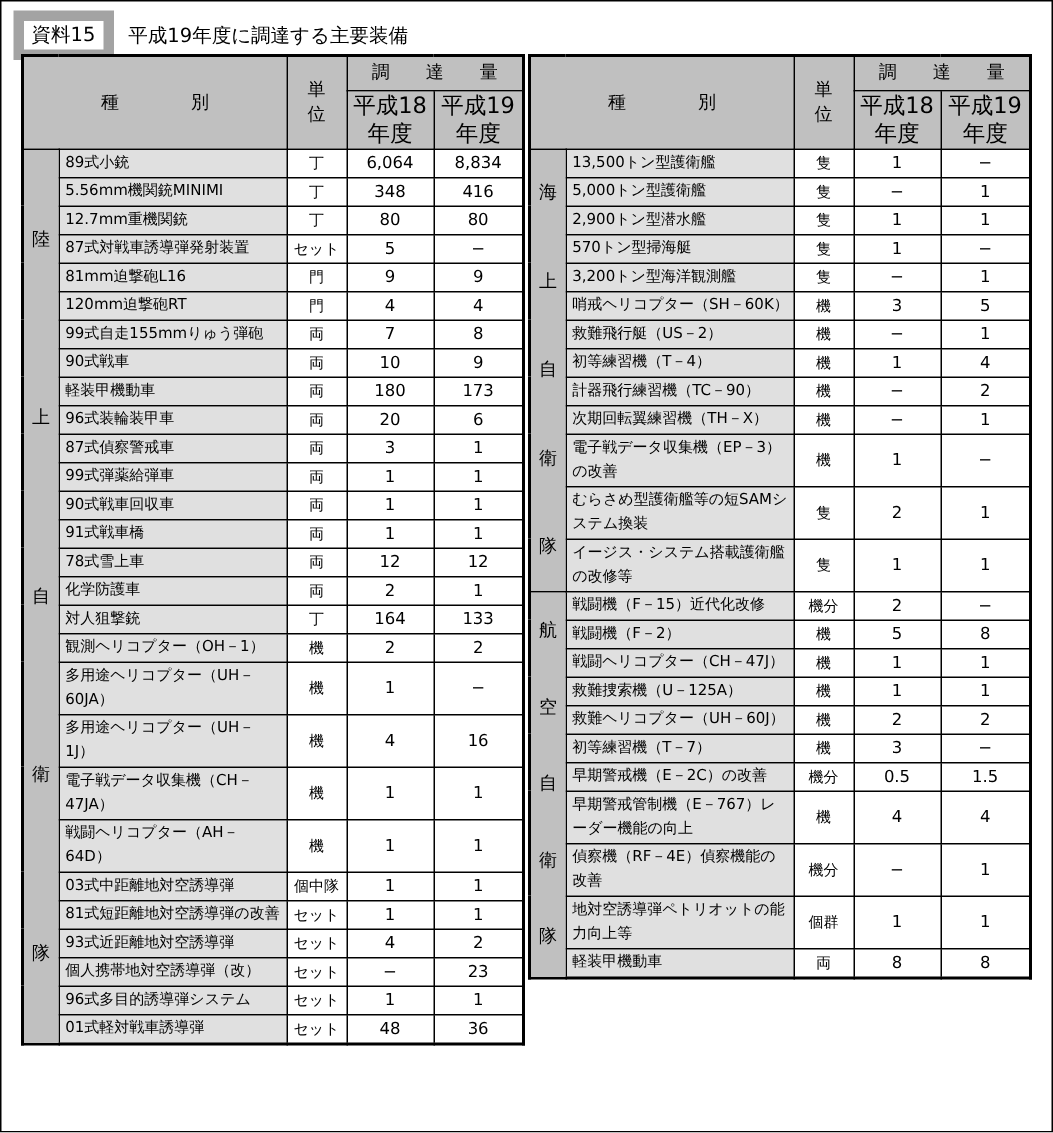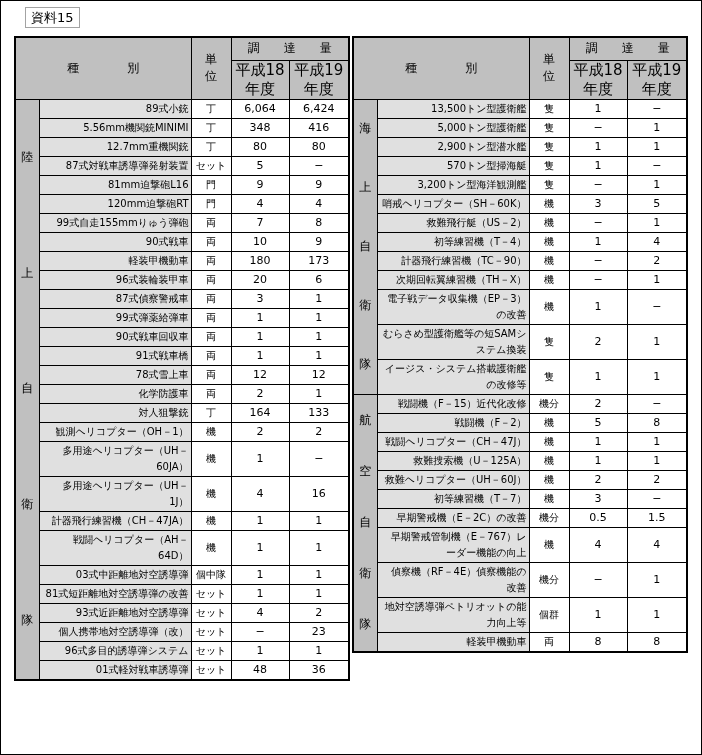--- a/index.html
+++ b/index.html
@@ -1,45 +1,46 @@
 <!DOCTYPE html>
 <html><head>
 <meta charset="utf-8">
 <style>
   * { margin:0; padding:0; box-sizing:border-box; }
   html,body { background:#fff; }
   body { width:702px; height:755px; font-family:"DejaVu Sans", sans-serif; color:#000; }
   .page { position:relative; width:702px; height:755px; background:#fff; border:1px solid #000; overflow:hidden; }
 
   .title-bar { position:absolute; left:8px; top:6px; display:flex; align-items:center; gap:10px; }
-  .badge { border:1px solid #a3a3a3; padding:2px 5px; font-size:13px; line-height:15px; background:#fff;margin-left:16px; }
+  .badge { border:7px solid #a3a3a3; padding:2px 5px; font-size:13px; line-height:15px; background:#fff; }
   .title-text { font-size:13px; }
 
   table.equip { position:absolute; top:35px; border-collapse:collapse; table-layout:fixed; background:#fff; border:2px solid #000; }
   #table-0 { left:13px; }
   #table-1 { left:351px; }
 
   th, td { border:1px solid #000; overflow:hidden; }
   thead th { background:#c0c0c0; font-weight:normal; font-size:12px; height:23px; text-align:center; padding:0 2px; }
   thead th.fy { font-size:15px; }
 
   td.section-cell { background:#c0c0c0; position:relative; padding:0; width:24px; }
   .vlabel { position:absolute; top:0; left:0; right:0; bottom:0; display:flex; flex-direction:column; justify-content:space-around; align-items:center; font-size:12px; }
 
-  td.name-cell { background:#e0e0e0; font-size:10px; line-height:16px; padding:1px 2px 1px 4px; height:16px; text-align:right; }
+  td.name-cell { background:#e0e0e0; font-size:10px; line-height:16px; padding:1px 2px 1px 4px; height:16px; text-align:left; }
   td.unit-cell { background:#fff; font-size:10px; text-align:center; }
   td.val-cell  { background:#fff; font-size:11px; text-align:center; }
 </style>
 </head>
 <body>
 
 <div class="page">
 
   <div class="title-bar">
     <span class="badge">資料15</span>
+    <span class="title-text">平成19年度に調達する主要装備</span>
   </div>
 
   <table class="equip" id="table-0">
     <colgroup>
       <col style="width:24px">
         <col style="width:152px">
         <col style="width:40px">
         <col style="width:58px">
         <col style="width:60px">
     </colgroup>
@@ -61,21 +62,21 @@
               <span>陸</span>
               <span>上</span>
               <span>自</span>
               <span>衛</span>
               <span>隊</span>
             </div>
           </td>
           <td class="name-cell">89式小銃</td>
           <td class="unit-cell">丁</td>
           <td class="val-cell">6,064</td>
-          <td class="val-cell">6,424</td>
+          <td class="val-cell">8,834</td>
         </tr>
         <tr>
           <td class="name-cell">5.56mm機関銃MINIMI</td>
           <td class="unit-cell">丁</td>
           <td class="val-cell">348</td>
           <td class="val-cell">416</td>
         </tr>
         <tr>
           <td class="name-cell">12.7mm重機関銃</td>
           <td class="unit-cell">丁</td>
@@ -178,21 +179,21 @@
           <td class="val-cell">1</td>
           <td class="val-cell">−</td>
         </tr>
         <tr>
           <td class="name-cell">多用途ヘリコプター（UH－1J）</td>
           <td class="unit-cell">機</td>
           <td class="val-cell">4</td>
           <td class="val-cell">16</td>
         </tr>
         <tr>
-          <td class="name-cell">計器飛行練習機（CH－47JA）</td>
+          <td class="name-cell">電子戦データ収集機（CH－47JA）</td>
           <td class="unit-cell">機</td>
           <td class="val-cell">1</td>
           <td class="val-cell">1</td>
         </tr>
         <tr>
           <td class="name-cell">戦闘ヘリコプター（AH－64D）</td>
           <td class="unit-cell">機</td>
           <td class="val-cell">1</td>
           <td class="val-cell">1</td>
         </tr>

